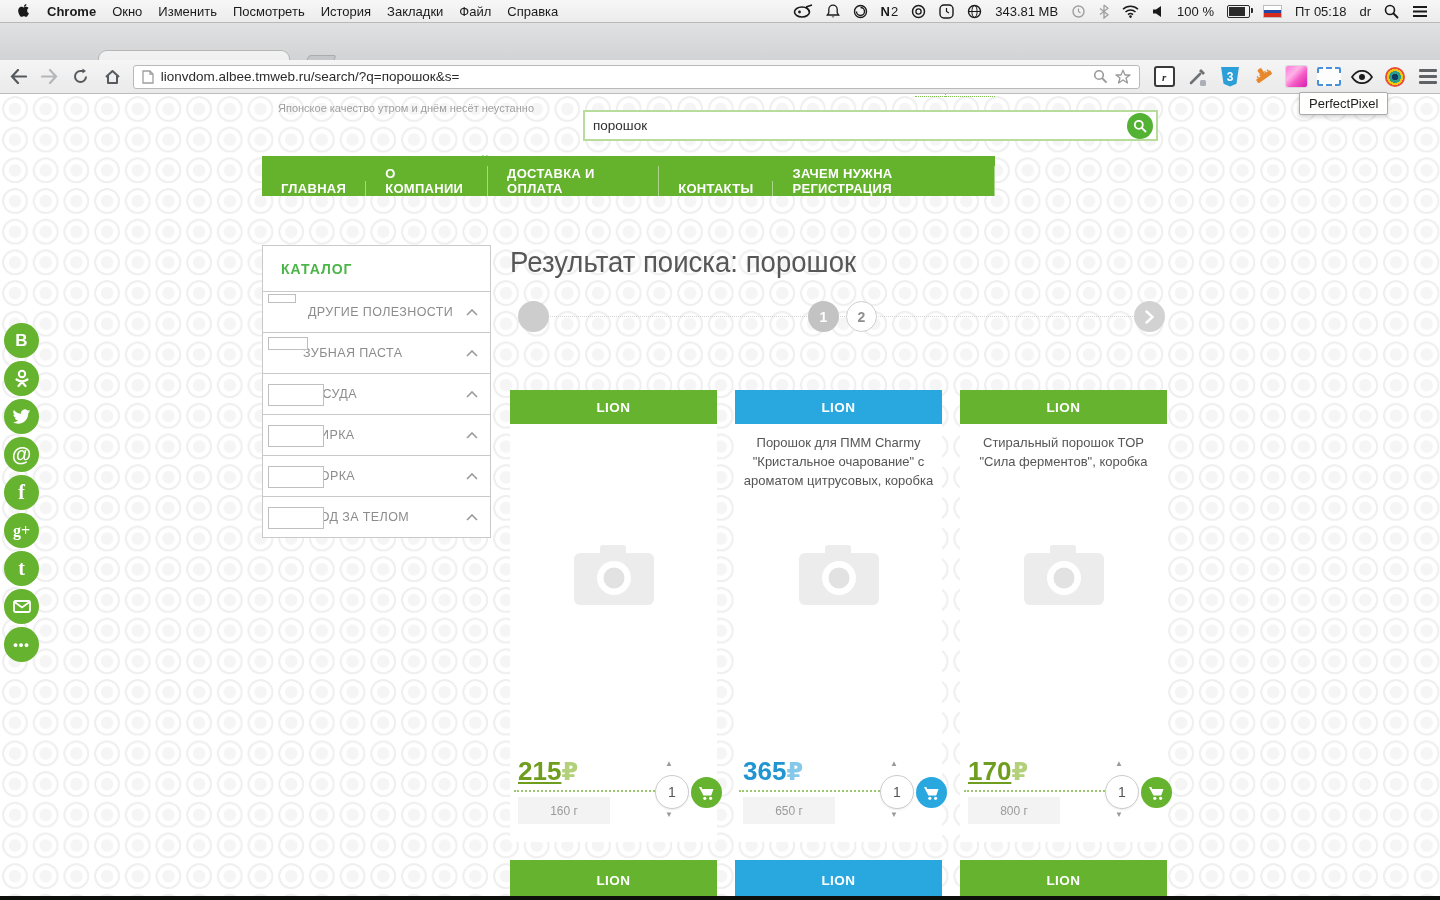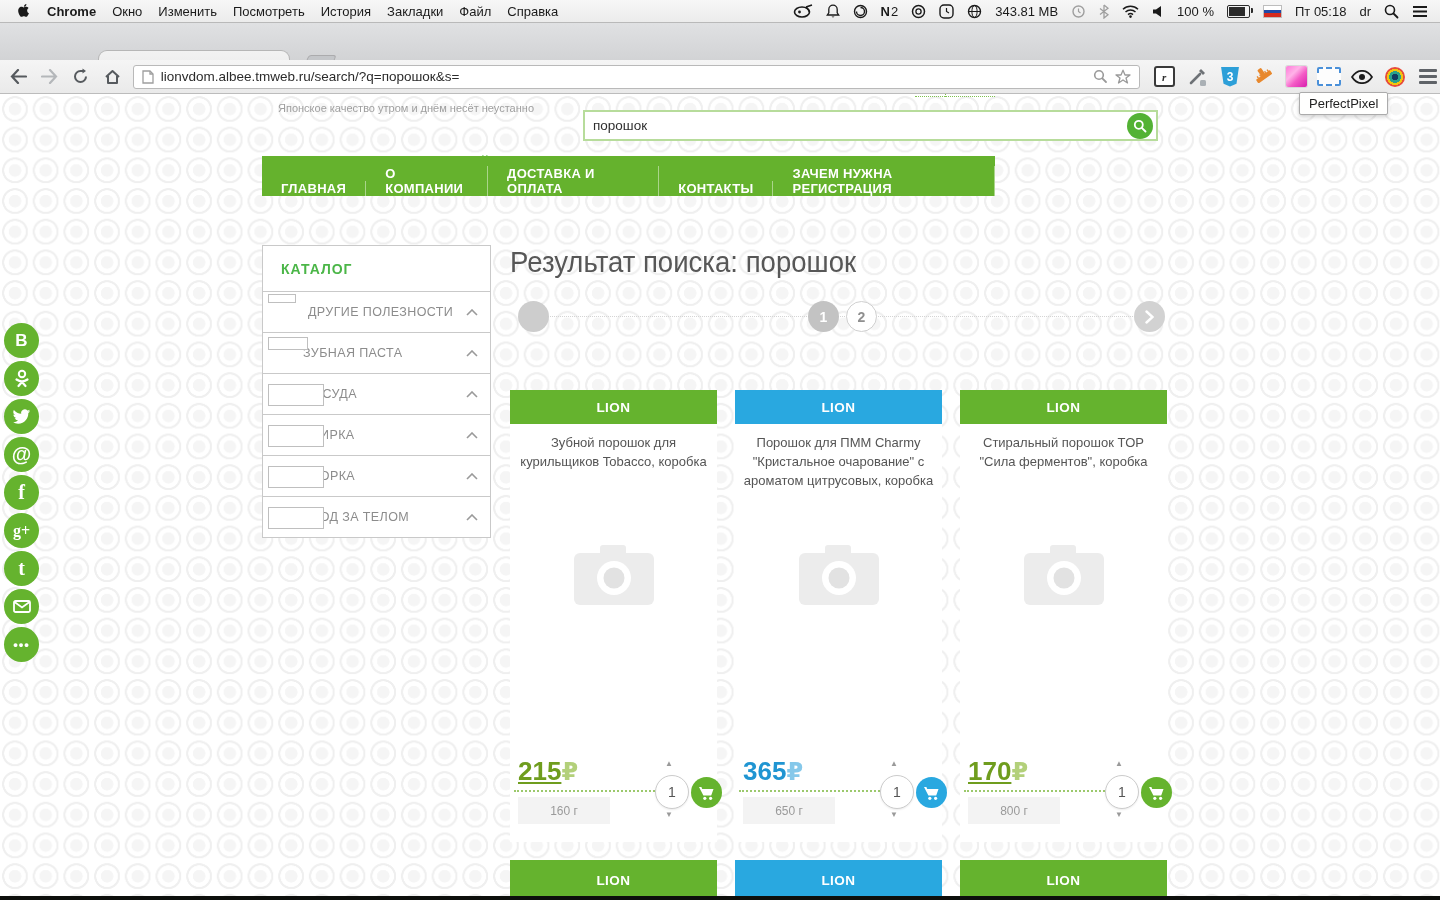--- a/index.html
+++ b/index.html
@@ -440,21 +440,20 @@
       <span class="pcirc p-2">2</span>
       <span class="pcirc p-next">
         <svg width="9" height="14" viewBox="0 0 9 14">
             <path d="M1.5 1.5 7.5 7l-6 5.5" fill="none" stroke="#fff" stroke-width="2.4" stroke-linecap="round"></path>
           </svg>
       </span>
     </div>
 
     <div class="card c1">
       <div class="brandbar bar-green">LION</div>
-      <div class="ptitle">Зубной порошок для курильщиков Tobacco, коробка</div>
       <span class="cam">
         <svg width="84" height="62" viewBox="0 0 84 62">
             <rect x="28" y="0" width="26" height="14" rx="3" fill="#ececec"></rect>
             <rect x="2" y="8" width="80" height="52" rx="6" fill="#ececec"></rect>
             <circle cx="42" cy="33" r="17" fill="#fff"></circle>
             <circle cx="42" cy="33" r="10.5" fill="#e2e2e2"></circle>
           </svg>
       </span>
       <div class="dotline"></div>
       <div class="price pg"><span class="num">215</span><span class="cur">₽</span></div>

